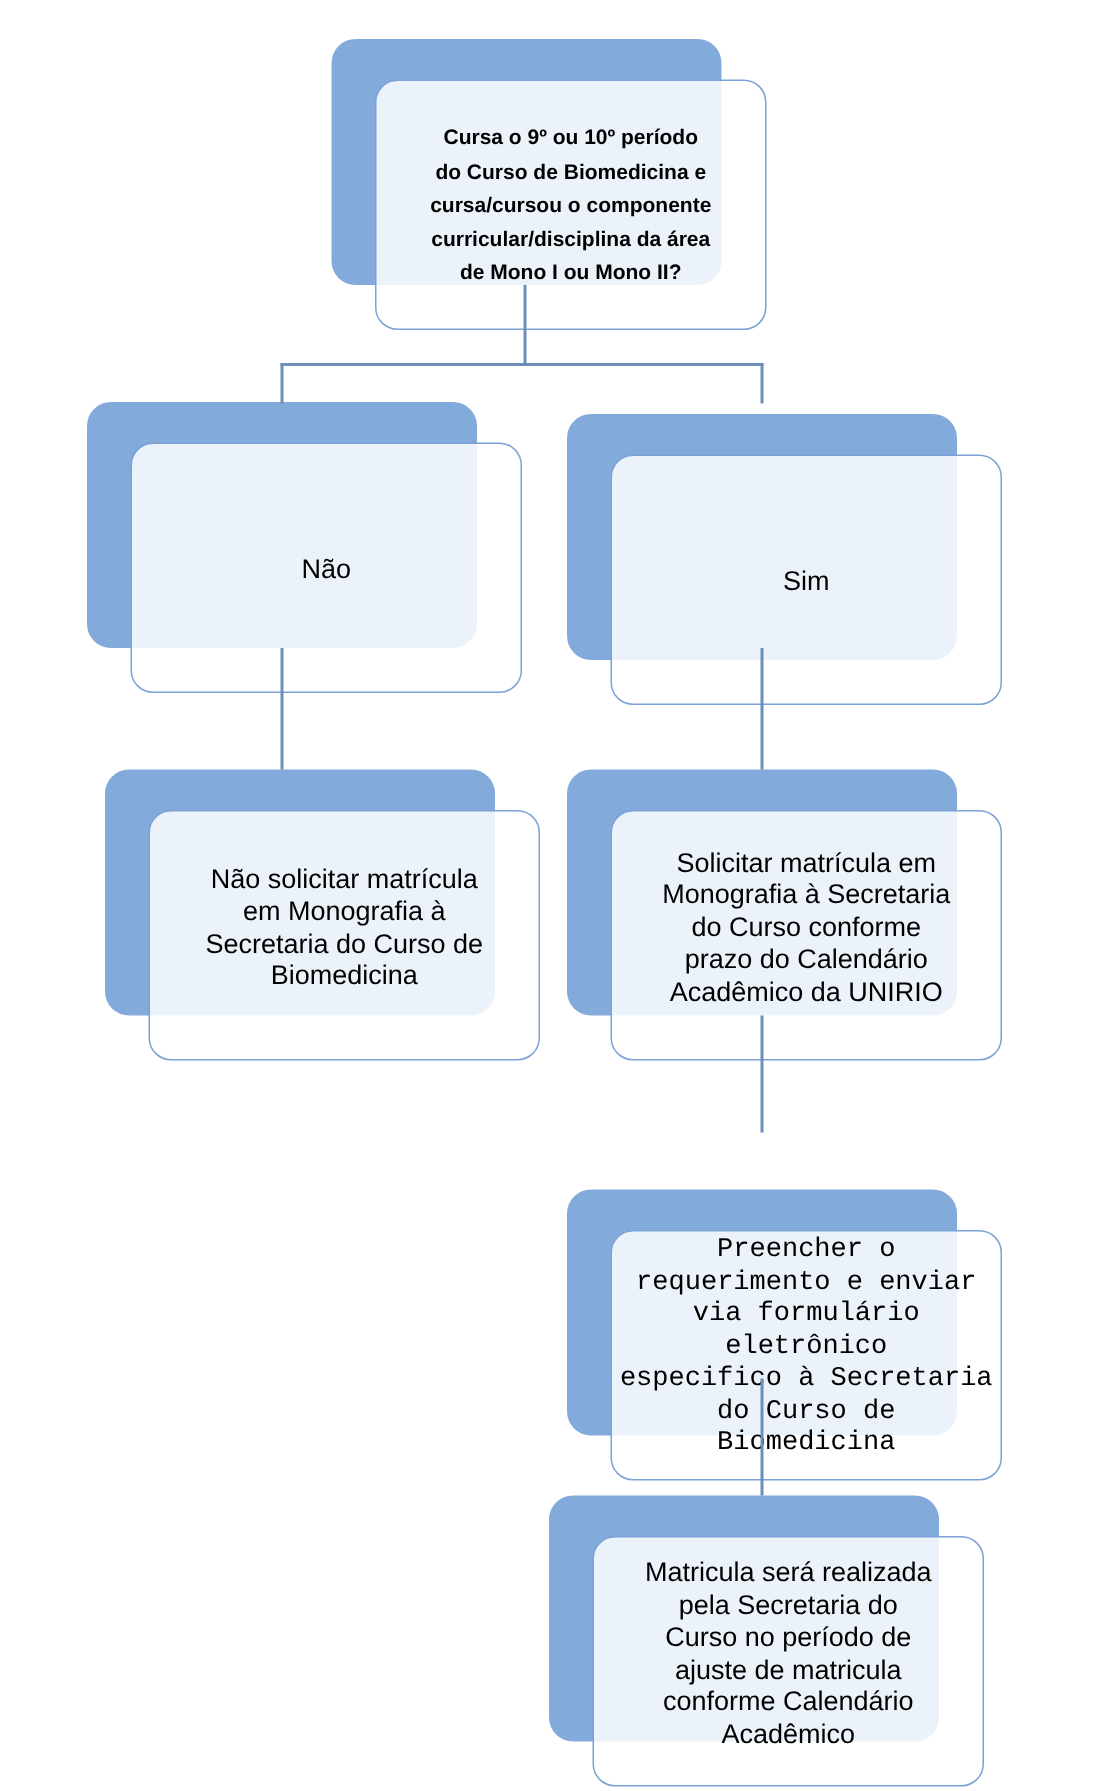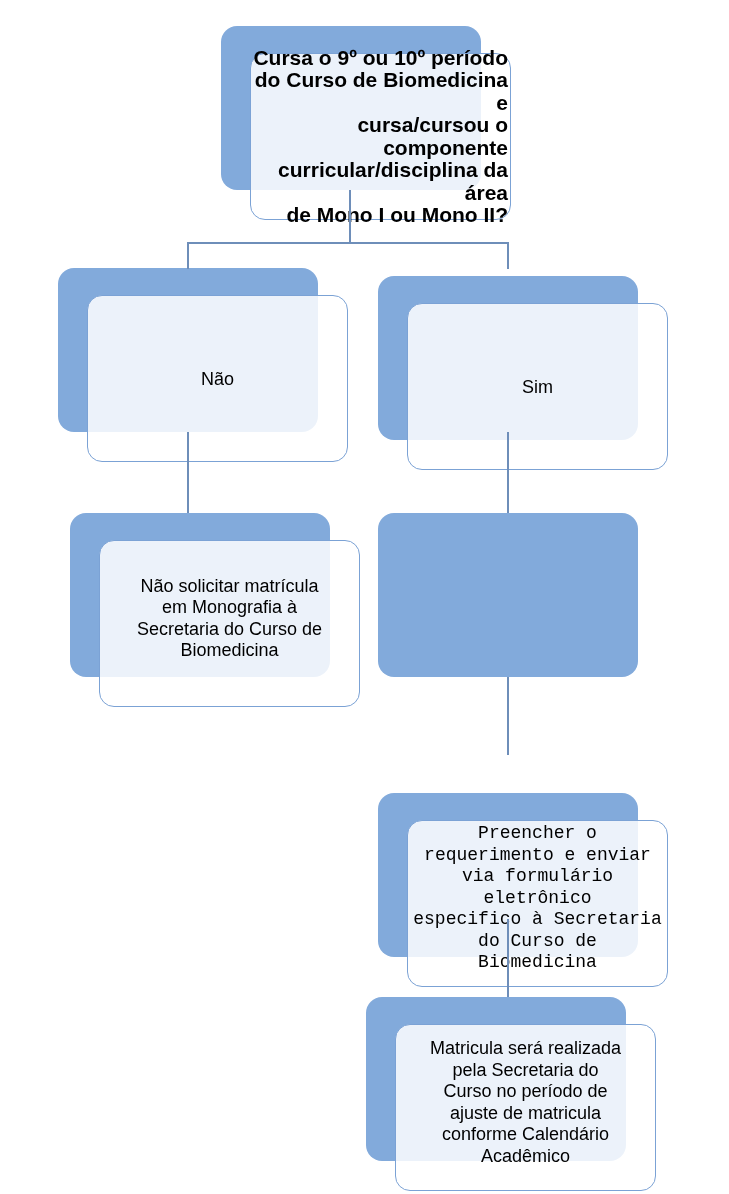--- a/index.html
+++ b/index.html
@@ -47,24 +47,23 @@
     padding: 4px 2px;
   }
   .node .front.bias {
     padding-bottom: 14px;
   }
   .label {
     white-space: pre-line;
     color: #000000;
   }
   .label.top-text {
-    font-size: 21px;
+    font-size: 14px;
     font-weight: bold;
     line-height: 22.5px;
-    text-align: right;
   }
   .label.choice-text {
     font-size: 18px;
     line-height: 30px;
   }
   .label.body-text {
     font-size: 18px;
     line-height: 21.5px;
   }
   
@@ -129,20 +128,27 @@
     <div class="front bias">
       <div class="label body-text">Não solicitar matrícula
 em Monografia à
 Secretaria do Curso de
 Biomedicina</div>
     </div>
   </div>
 
   <div class="node" id="n-yes-step1">
     <div class="back"></div>
+    <div class="front bias">
+      <div class="label body-text">Solicitar matrícula em
+Monografia à Secretaria
+do Curso conforme
+prazo do Calendário
+Acadêmico da UNIRIO</div>
+    </div>
   </div>
 
   <div class="node" id="n-yes-step2">
     <div class="back"></div>
     <div class="front bias">
       <div class="label body-text">Preencher o
 requerimento e enviar
 via formulário eletrônico
 especifico à Secretaria
 do Curso de

